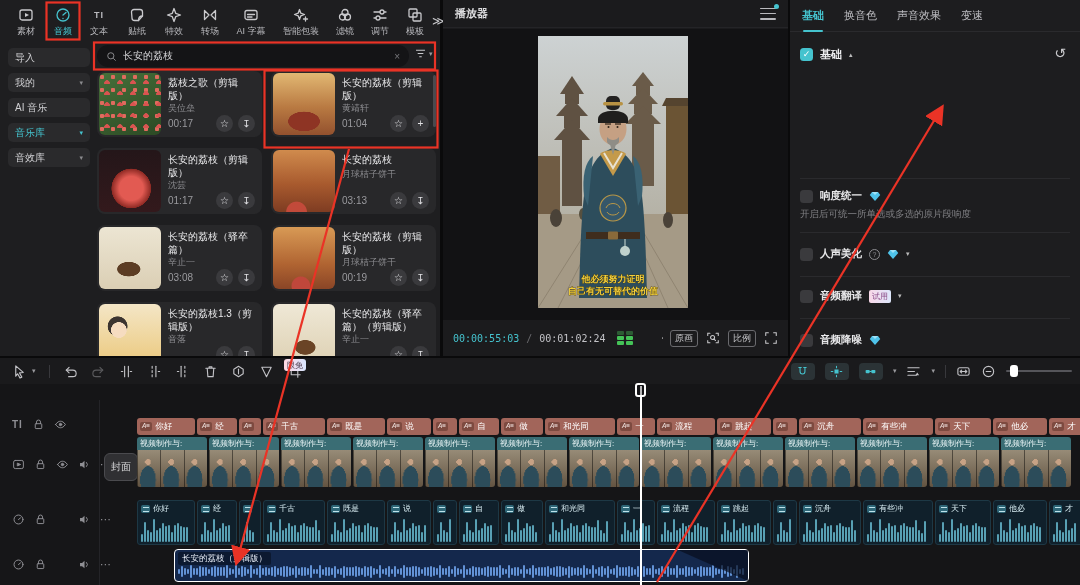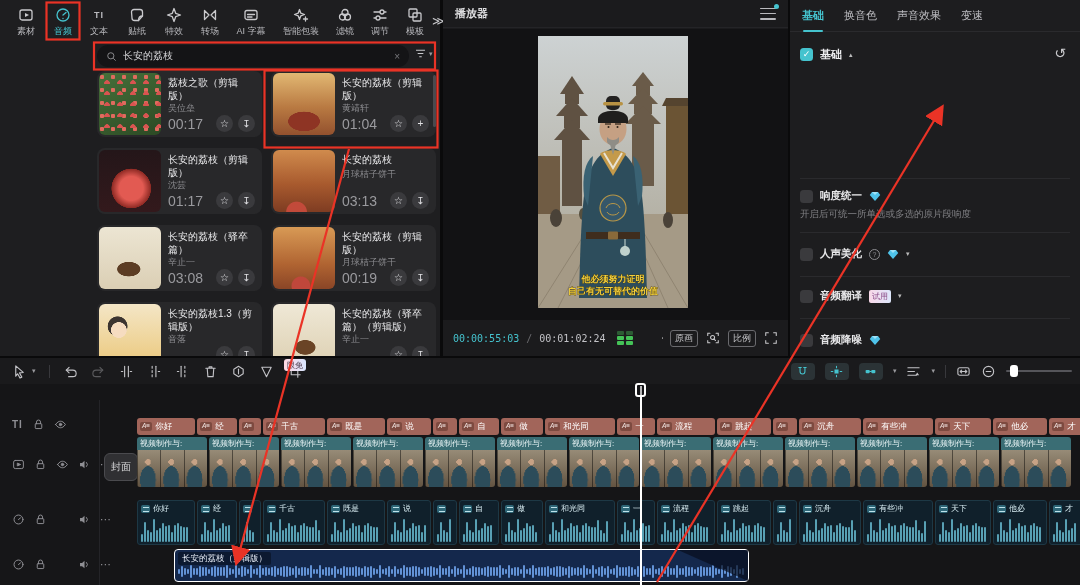--- a/index.html
+++ b/index.html
@@ -40,21 +40,21 @@
 #filterbtn i{font-style:normal;font-size:7px;color:#9a9a9e}
 
 
 #cards{position:absolute;left:97px;top:71px;width:341px;height:285px;display:grid;grid-template-columns:165px 165px;grid-auto-rows:66px;column-gap:9px;row-gap:11px;overflow:hidden}
 .card{background:#28282a;border-radius:8px;display:flex;padding:2px;position:relative}
 .cthumb{width:62px;height:62px;border-radius:6px;flex:none}
 .cbody{flex:1;padding:4px 5px 3px 7px;display:flex;flex-direction:column;min-width:0}
 .ctitle{font-size:10px;color:#eaeaec;line-height:1.25;max-height:26px;overflow:hidden}
 .cartist{font-size:9px;color:#8b8b8f;margin-top:1px;white-space:nowrap;overflow:hidden}
 .cfoot{margin-top:auto;display:flex;align-items:center;gap:5px}
-.cdur{font-size:14px;color:#9a9a9e;flex:1}
+.cdur{font-size:10px;color:#9a9a9e;flex:1}
 .cact{width:17px;height:17px;border-radius:50%;background:#3a3a3d;color:#e2e2e5;font-size:10px;display:flex;align-items:center;justify-content:center;flex:none}
 #cscroll{position:absolute;left:433px;top:75px;width:3px;height:52px;background:#4a4a4e;border-radius:2px}
 [data-thumb="t1"]{background:radial-gradient(circle at 8px 10px,#d95450 2.5px,transparent 3px) 0 0/13px 11px,radial-gradient(circle at 3px 4px,#e06b5e 2px,transparent 2.5px) 0 0/11px 13px,linear-gradient(150deg,#47703a,#2c4a24)}
 [data-thumb="t2"]{background:radial-gradient(ellipse 26px 16px at 50% 78%,#8e3424 60%,transparent 62%),linear-gradient(180deg,#e2b873,#b97a42 55%,#93512e)}
 [data-thumb="t3"]{background:radial-gradient(circle 20px at 52% 62%,#e25a52 60%,#8e2a24 98%,transparent 100%),radial-gradient(circle 26px at 52% 62%,#a03a30 70%,transparent 72%),linear-gradient(#241619,#33191c)}
 [data-thumb="t4"]{background:radial-gradient(circle 18px at 38% 100%,#c24a3a 55%,transparent 60%),linear-gradient(180deg,#d08b4d,#a85a2e 55%,#7e3c22)}
 [data-thumb="t5"]{background:radial-gradient(ellipse 16px 10px at 48% 68%,#5c3d24 70%,transparent 75%),linear-gradient(180deg,#ece5d3,#dbcfb4)}
 [data-thumb="t6"]{background:radial-gradient(circle 16px at 45% 95%,#c0473b 55%,transparent 62%),linear-gradient(180deg,#d89a55,#b06432 60%,#8a4526)}
 [data-thumb="t7"]{background:radial-gradient(circle 9px at 32% 42%,#f6dcc0 85%,transparent 90%),radial-gradient(circle 12px at 30% 36%,#3c3430 80%,transparent 85%),linear-gradient(180deg,#f4e6c6,#ebc87c)}
 [data-thumb="t8"]{background:radial-gradient(ellipse 14px 10px at 52% 70%,#6a4426 70%,transparent 76%),linear-gradient(180deg,#efe8d6,#ddd0b2)}
@@ -237,20 +237,42 @@
       <div class="titem" style="width:34px">
         <svg viewBox="0 0 16 16">
             <rect x="2" y="2" width="8" height="8" rx="1"></rect>
             <rect x="6" y="6" width="8" height="8" rx="1"></rect>
           </svg>
         <span>模板</span>
       </div>
       <div class="more">≫</div>
     </div>
 
+    <div id="sidebar">
+      <div class="sbtn">
+          <span>导入</span>
+          <span class="chv"></span>
+        </div>
+      <div class="sbtn">
+          <span>我的</span>
+          <span class="chv">▾</span>
+        </div>
+      <div class="sbtn">
+          <span>AI 音乐</span>
+          <span class="chv"></span>
+        </div>
+      <div class="sbtn active">
+          <span>音乐库</span>
+          <span class="chv">▾</span>
+        </div>
+      <div class="sbtn">
+          <span>音效库</span>
+          <span class="chv">▾</span>
+        </div>
+    </div>
 
     <div id="searchbox">
       <svg viewBox="0 0 16 16">
           <circle cx="7" cy="7" r="4.5"></circle>
           <path d="M10.5 10.5L14 14"></path>
         </svg>
       <span class="val">长安的荔枝</span>
       <span class="clr">×</span>
     </div>
     <div id="filterbtn">

